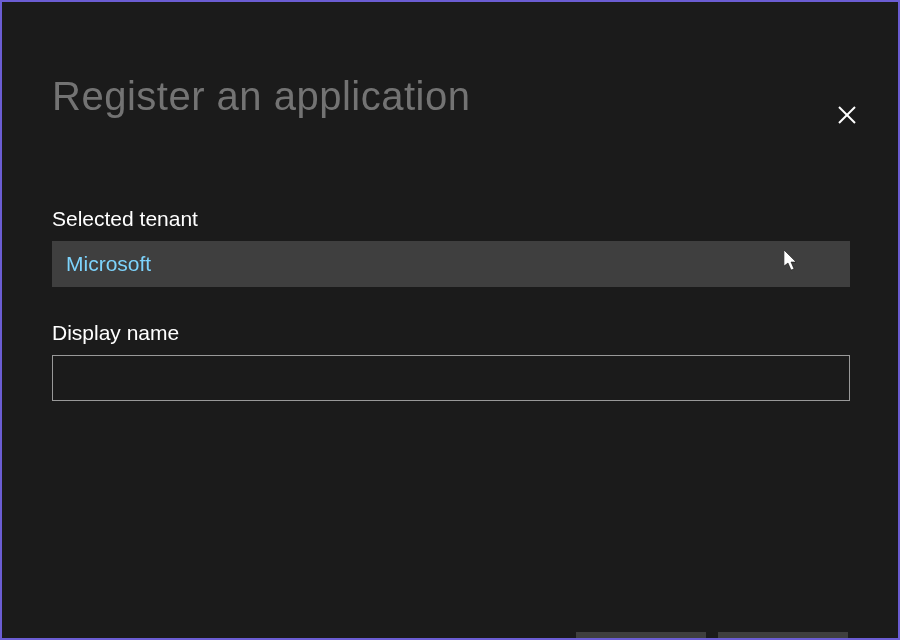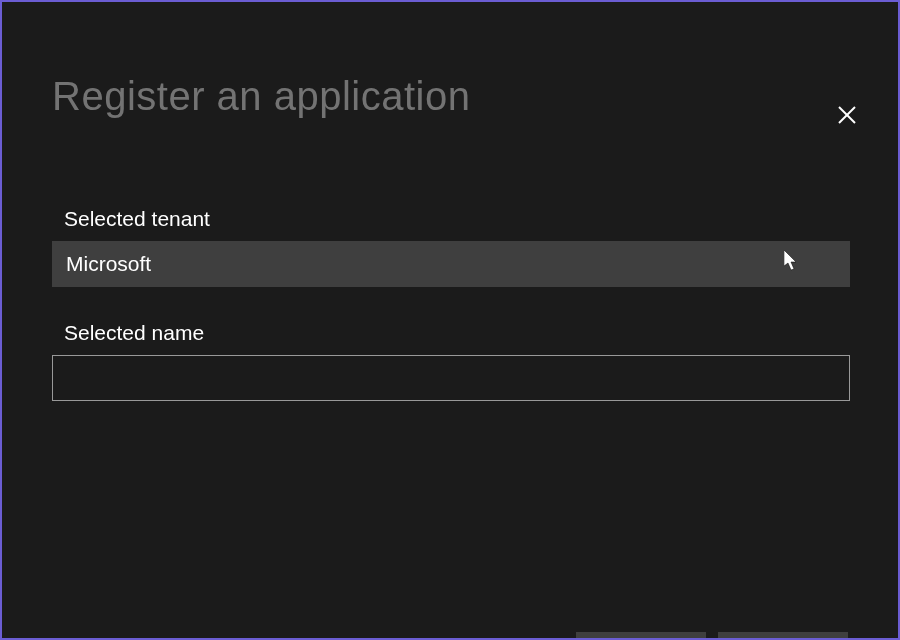--- a/index.html
+++ b/index.html
@@ -49,30 +49,29 @@
     }
     .field-group.second {
       margin-top: 34px;
     }
     .label {
       font-size: 21px;
       font-weight: 400;
       color: #ffffff;
       margin-bottom: 10px;
       display: block;
-      margin-left: 12px;
     }
     .readonly-box {
       width: 798px;
       height: 46px;
       background: #3f3f3f;
       border: none;
       padding: 0 14px;
       font-size: 21px;
-      color: #ffffff;
+      color: #7dd3fc;
       display: flex;
       align-items: center;
     }
     .input-box {
       width: 798px;
       height: 46px;
       background: transparent;
       border: 1px solid #999999;
       padding: 0 14px;
       font-size: 21px;
@@ -132,21 +131,21 @@
   </div>
 
   <h1 class="title">Register an application</h1>
 
   <div class="field-group">
     <label class="label">Selected tenant</label>
     <div class="readonly-box">Microsoft</div>
   </div>
 
   <div class="field-group second">
-    <label class="label">Selected name</label>
+    <label class="label">Display name</label>
     <input type="text" class="input-box" value="" style="">
   </div>
 
   <div class="button-row">
     <button class="btn disabled">Register</button>
     <button class="btn enabled">Cancel</button>
   </div>
 
   <div class="cursor">
     <svg viewBox="0 0 16 22">

